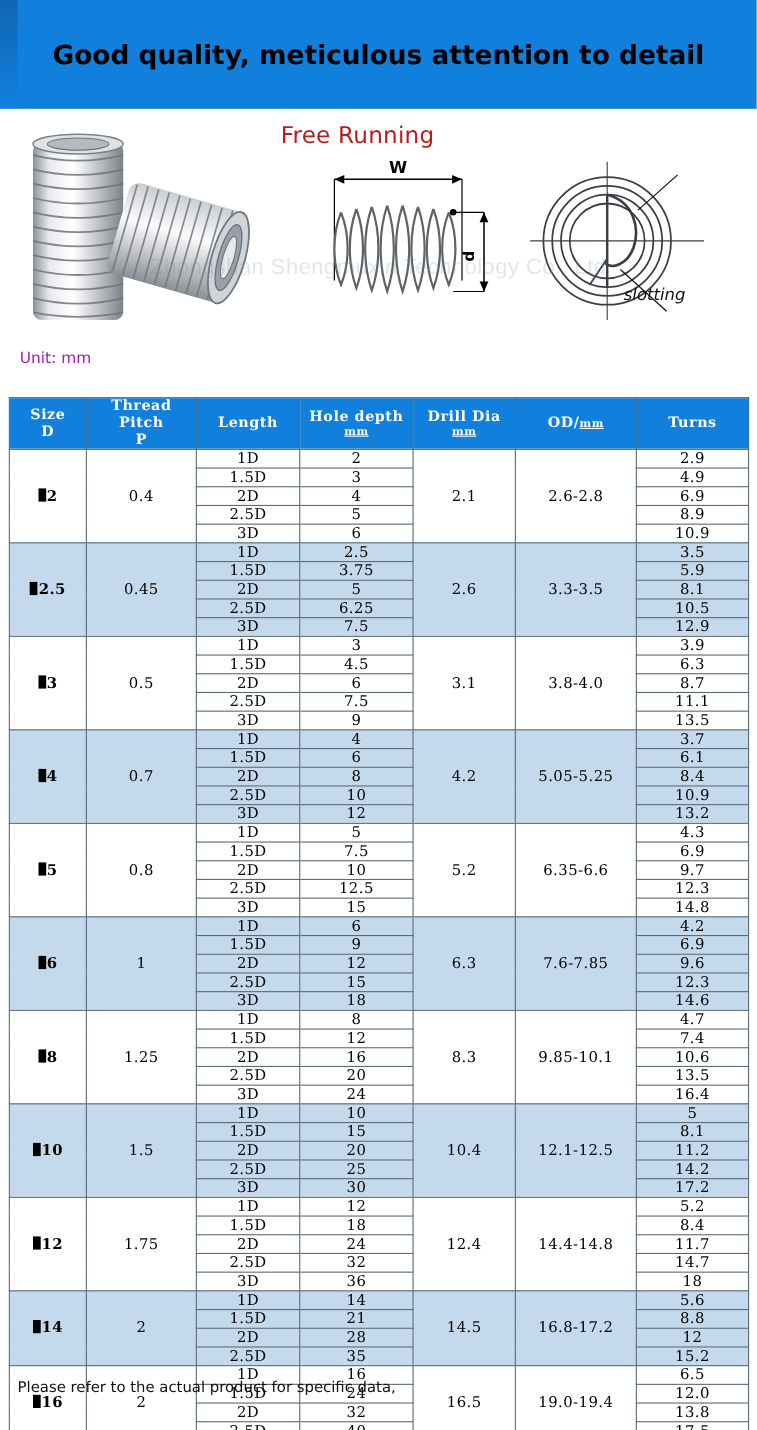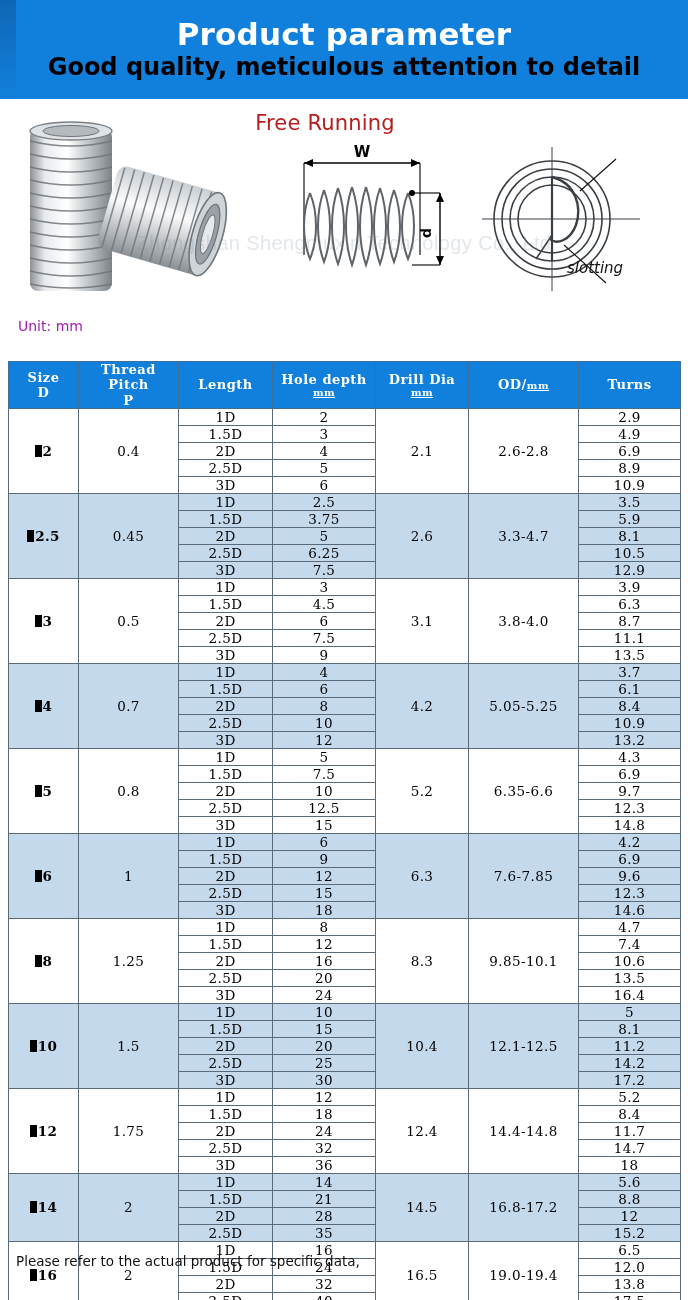--- a/index.html
+++ b/index.html
@@ -153,21 +153,20 @@
     color: #111;
     font-family: "DejaVu Sans", sans-serif;
   }
 </style>
 </head>
 <body>
 
 <div class="page">
 
   <div class="banner">
-    <div class="banner-title">Product parameter</div>
     <div class="banner-sub">Good quality, meticulous attention to detail</div>
   </div>
 
   <div class="diagram">
 
     <div class="diagram-title">Free Running</div>
 
     <svg class="photo" viewBox="0 0 270 190">
       <defs>
         <linearGradient id="metal" x1="0" y1="0" x2="1" y2="0">
@@ -351,21 +350,21 @@
             <td class="num">3D</td>
             <td class="num">6</td>
             <td class="num">10.9</td>
           </tr>
           <tr class="tint">
             <td class="grp" rowspan="5"><span class="mglyph"></span>2.5</td>
             <td class="num" rowspan="5">0.45</td>
             <td class="num">1D</td>
             <td class="num">2.5</td>
             <td class="num" rowspan="5">2.6</td>
-            <td class="num" rowspan="5">3.3-4.7</td>
+            <td class="num" rowspan="5">3.3-3.5</td>
             <td class="num">3.5</td>
           </tr>
           <tr class="tint">
             <td class="num">1.5D</td>
             <td class="num">3.75</td>
             <td class="num">5.9</td>
           </tr>
           <tr class="tint">
             <td class="num">2D</td>
             <td class="num">5</td>

